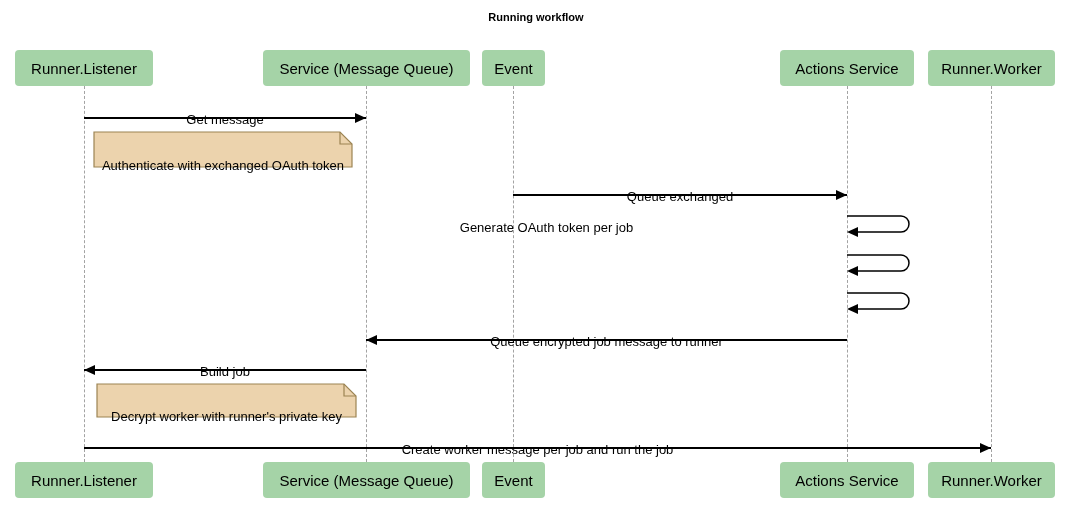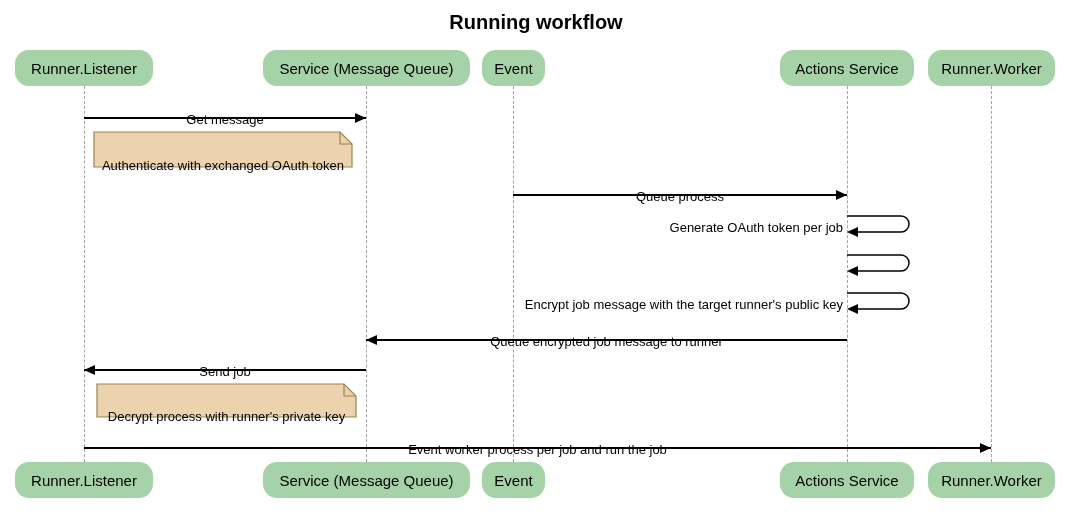--- a/index.html
+++ b/index.html
@@ -2,36 +2,36 @@
 <html><head>
 <meta charset="utf-8">
 <style>
   html,body{margin:0;padding:0;background:#ffffff;}
   .stage{
     position:relative;width:1072px;height:523px;background:#ffffff;overflow:hidden;
     font-family:"Liberation Sans","DejaVu Sans",sans-serif;color:#000;
   }
   .title{
     position:absolute;left:0;top:11px;width:1072px;text-align:center;
-    font-size:20px;font-weight:bold;
+    font-size:11px;font-weight:bold;
   }
   .lifeline{
     position:absolute;top:86px;height:376px;width:0;
     border-left:1px dashed #a3a3a3;
   }
   .actor{
-    position:absolute;height:36px;background:#a5d3a7;border-radius:14px;
+    position:absolute;height:36px;background:#a5d3a7;border-radius:4px;
     display:flex;align-items:center;justify-content:center;
     font-size:15px;white-space:nowrap;
   }
   .msg-label{
     position:absolute;height:14px;line-height:14px;font-size:13px;
     text-align:center;white-space:nowrap;margin-top:13px;
   }
-  .msg-label.right{text-align:right;}
+  .msg-label.right{}
   .arrow-line{position:absolute;height:1.5px;background:#000;}
   .head-right{
     position:absolute;width:0;height:0;
     border-top:5px solid transparent;border-bottom:5px solid transparent;
     border-left:11px solid #000;
   }
   .head-left{
     position:absolute;width:0;height:0;
     border-top:5px solid transparent;border-bottom:5px solid transparent;
     border-right:11px solid #000;
@@ -67,58 +67,57 @@
   <div class="head-right" style="left:355px;top:113px"></div>
 
   <div class="note" style="left:93px;top:131px">
     <svg width="262" height="38">
       <path d="M1 1 H247 L259 13 V36 H1 Z" fill="#ecd3ad" stroke="#9c8453" stroke-width="1.2"></path>
       <path d="M247 1 V13 H259" fill="none" stroke="#9c8453" stroke-width="1.2"></path>
     </svg>
     <div class="note-text" style="left:0;top:0;width:260px;height:36px">Authenticate with exchanged OAuth token</div>
   </div>
 
-  <div class="msg-label" style="left:513px;top:177px;width:334px">Queue process</div>
+  <div class="msg-label" style="left:513px;top:177px;width:334px">Queue exchanged</div>
   <div class="arrow-line" style="left:513px;top:194px;width:334px"></div>
   <div class="head-right" style="left:836px;top:190px"></div>
 
   <div class="msg-label right" style="left:250px;top:208px;width:593px">Generate OAuth token per job</div>
   <svg class="selfloop" style="left:847px;top:213px" width="70" height="26">
     <path d="M0 3 H54 A8 8 0 0 1 54 19 H11" fill="none" stroke="#000" stroke-width="1.5"></path>
     <polygon points="0,19 11,14 11,24" fill="#000"></polygon>
   </svg>
 
   <svg class="selfloop" style="left:847px;top:252px" width="70" height="26">
     <path d="M0 3 H54 A8 8 0 0 1 54 19 H11" fill="none" stroke="#000" stroke-width="1.5"></path>
     <polygon points="0,19 11,14 11,24" fill="#000"></polygon>
   </svg>
 
-  <div class="msg-label right" style="left:250px;top:285px;width:593px">Encrypt job message with the target runner's public key</div>
   <svg class="selfloop" style="left:847px;top:290px" width="70" height="26">
     <path d="M0 3 H54 A8 8 0 0 1 54 19 H11" fill="none" stroke="#000" stroke-width="1.5"></path>
     <polygon points="0,19 11,14 11,24" fill="#000"></polygon>
   </svg>
 
   <div class="msg-label" style="left:366px;top:322px;width:481px">Queue encrypted job message to runner</div>
   <div class="arrow-line" style="left:366px;top:339px;width:481px"></div>
   <div class="head-left" style="left:366px;top:335px"></div>
 
-  <div class="msg-label" style="left:84px;top:352px;width:282px">Send job</div>
+  <div class="msg-label" style="left:84px;top:352px;width:282px">Build job</div>
   <div class="arrow-line" style="left:84px;top:369px;width:282px"></div>
   <div class="head-left" style="left:84px;top:365px"></div>
 
   <div class="note" style="left:96px;top:383px">
     <svg width="263" height="36">
       <path d="M1 1 H248 L260 13 V34 H1 Z" fill="#ecd3ad" stroke="#9c8453" stroke-width="1.2"></path>
       <path d="M248 1 V13 H260" fill="none" stroke="#9c8453" stroke-width="1.2"></path>
     </svg>
-    <div class="note-text" style="left:0;top:0;width:261px;height:34px">Decrypt process with runner's private key</div>
+    <div class="note-text" style="left:0;top:0;width:261px;height:34px">Decrypt worker with runner's private key</div>
   </div>
 
-  <div class="msg-label" style="left:84px;top:430px;width:907px">Event worker process per job and run the job</div>
+  <div class="msg-label" style="left:84px;top:430px;width:907px">Create worker message per job and run the job</div>
   <div class="arrow-line" style="left:84px;top:447px;width:907px"></div>
   <div class="head-right" style="left:980px;top:443px"></div>
 
   <div class="actor" style="left:15px;top:462px;width:138px">Runner.Listener</div>
   <div class="actor" style="left:263px;top:462px;width:207px">Service (Message Queue)</div>
   <div class="actor" style="left:482px;top:462px;width:63px">Event</div>
   <div class="actor" style="left:780px;top:462px;width:134px">Actions Service</div>
   <div class="actor" style="left:928px;top:462px;width:127px">Runner.Worker</div>
 
 </div>

